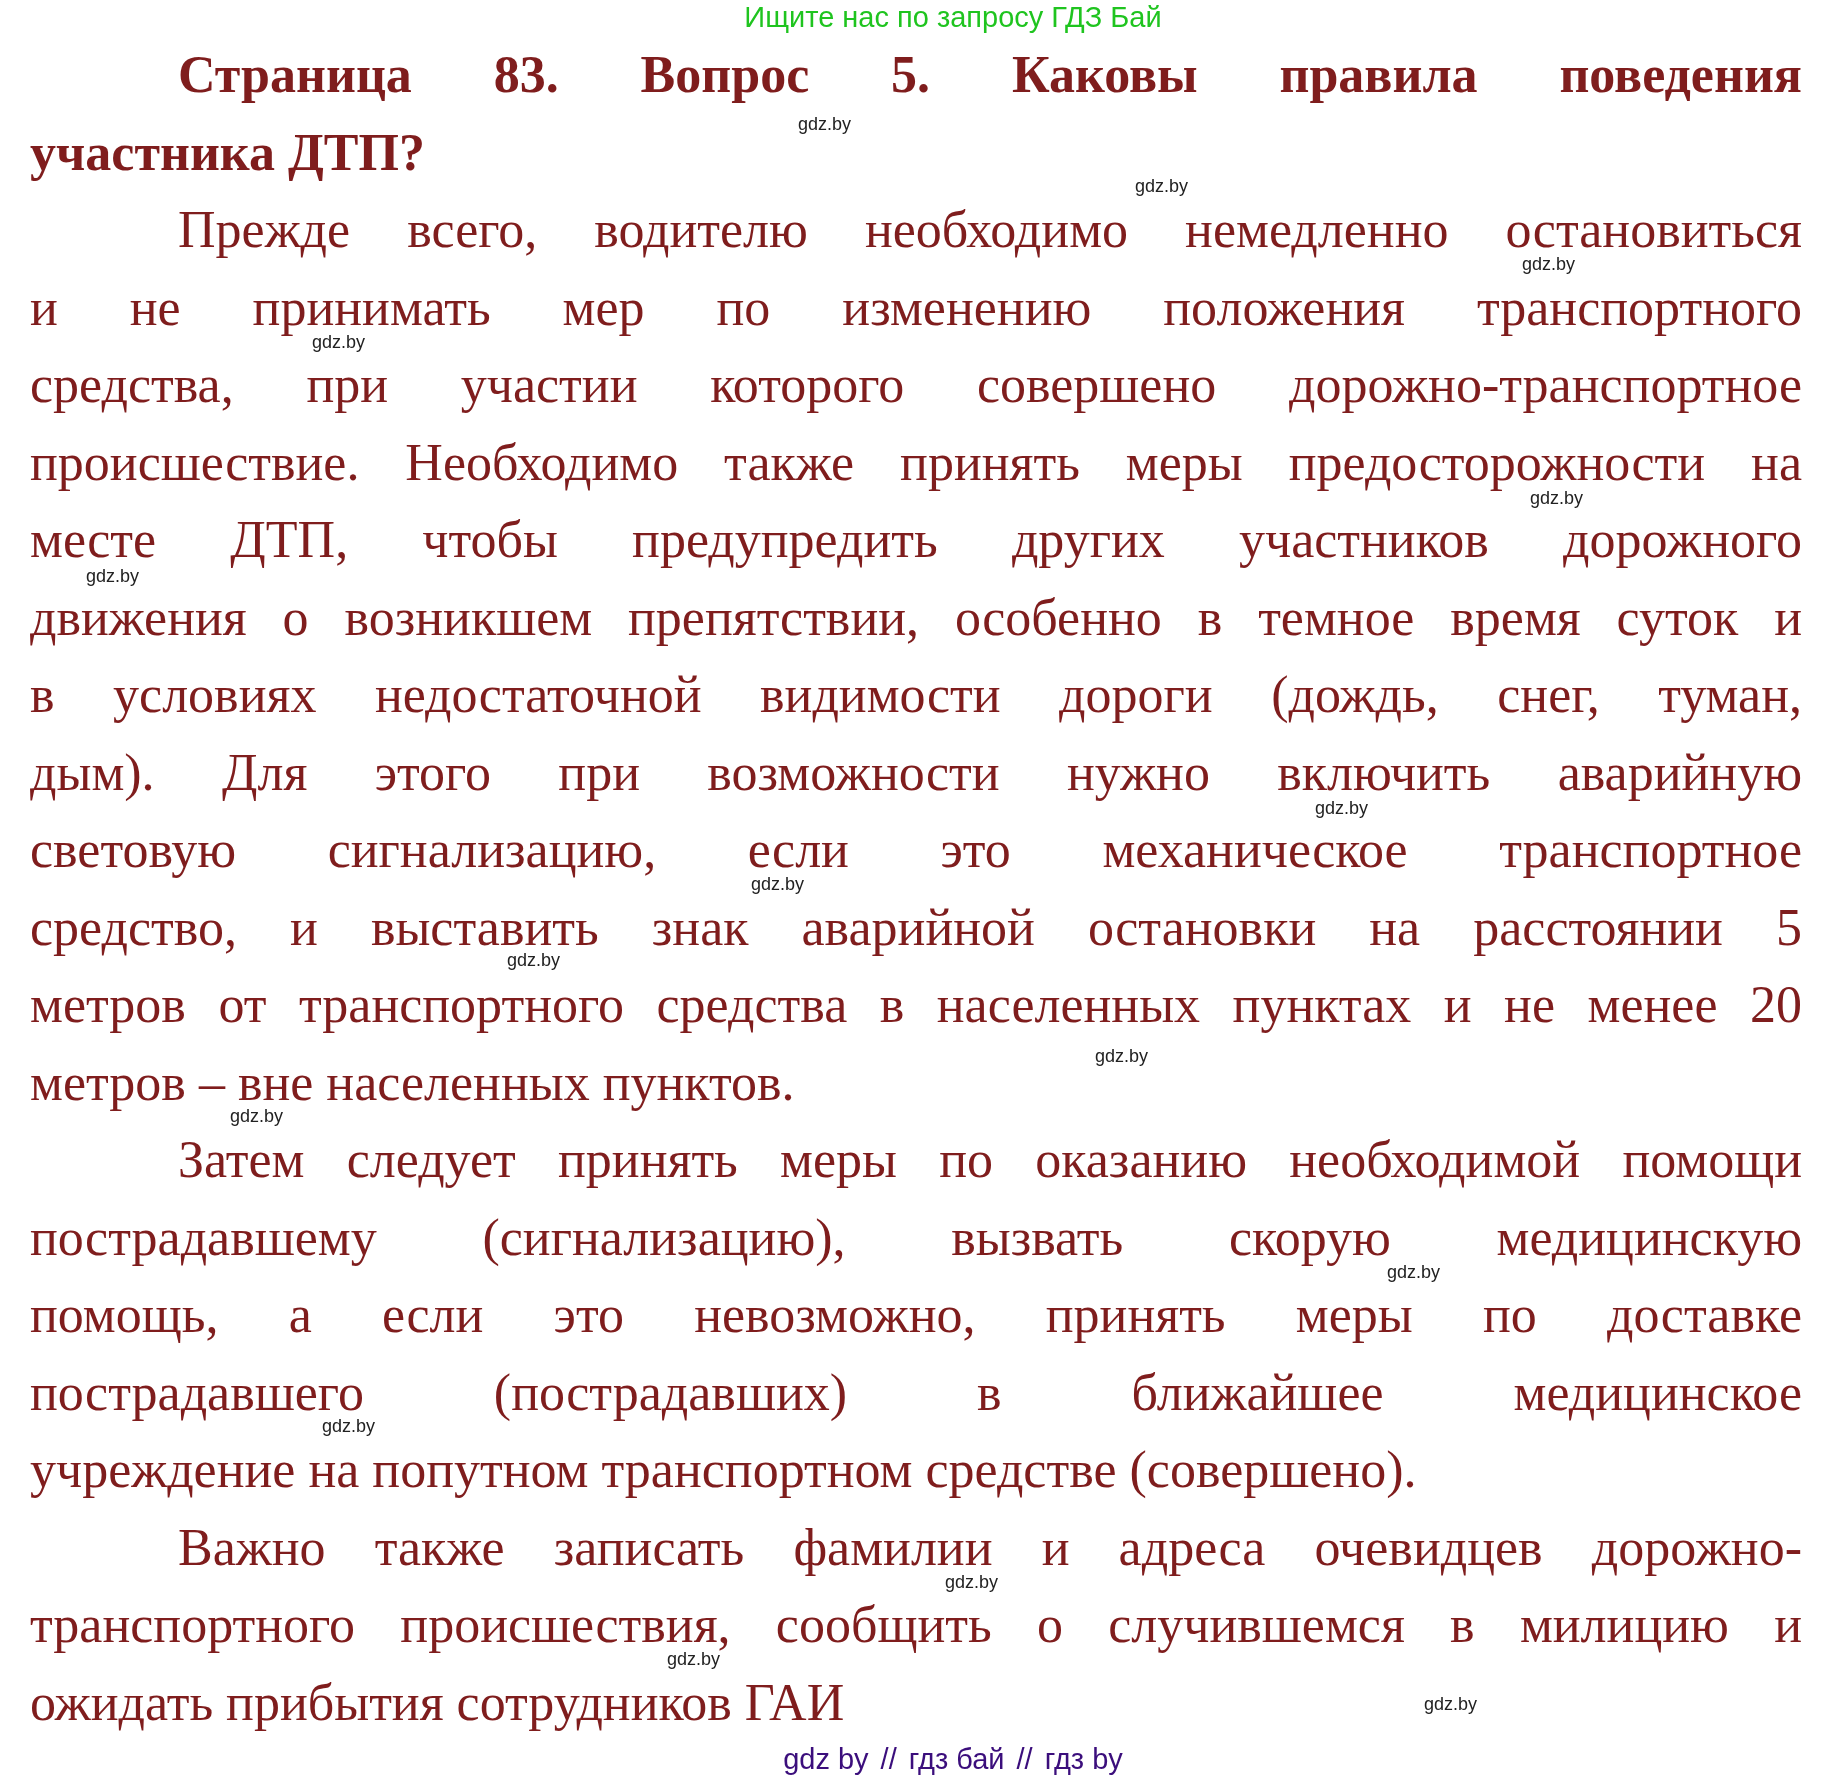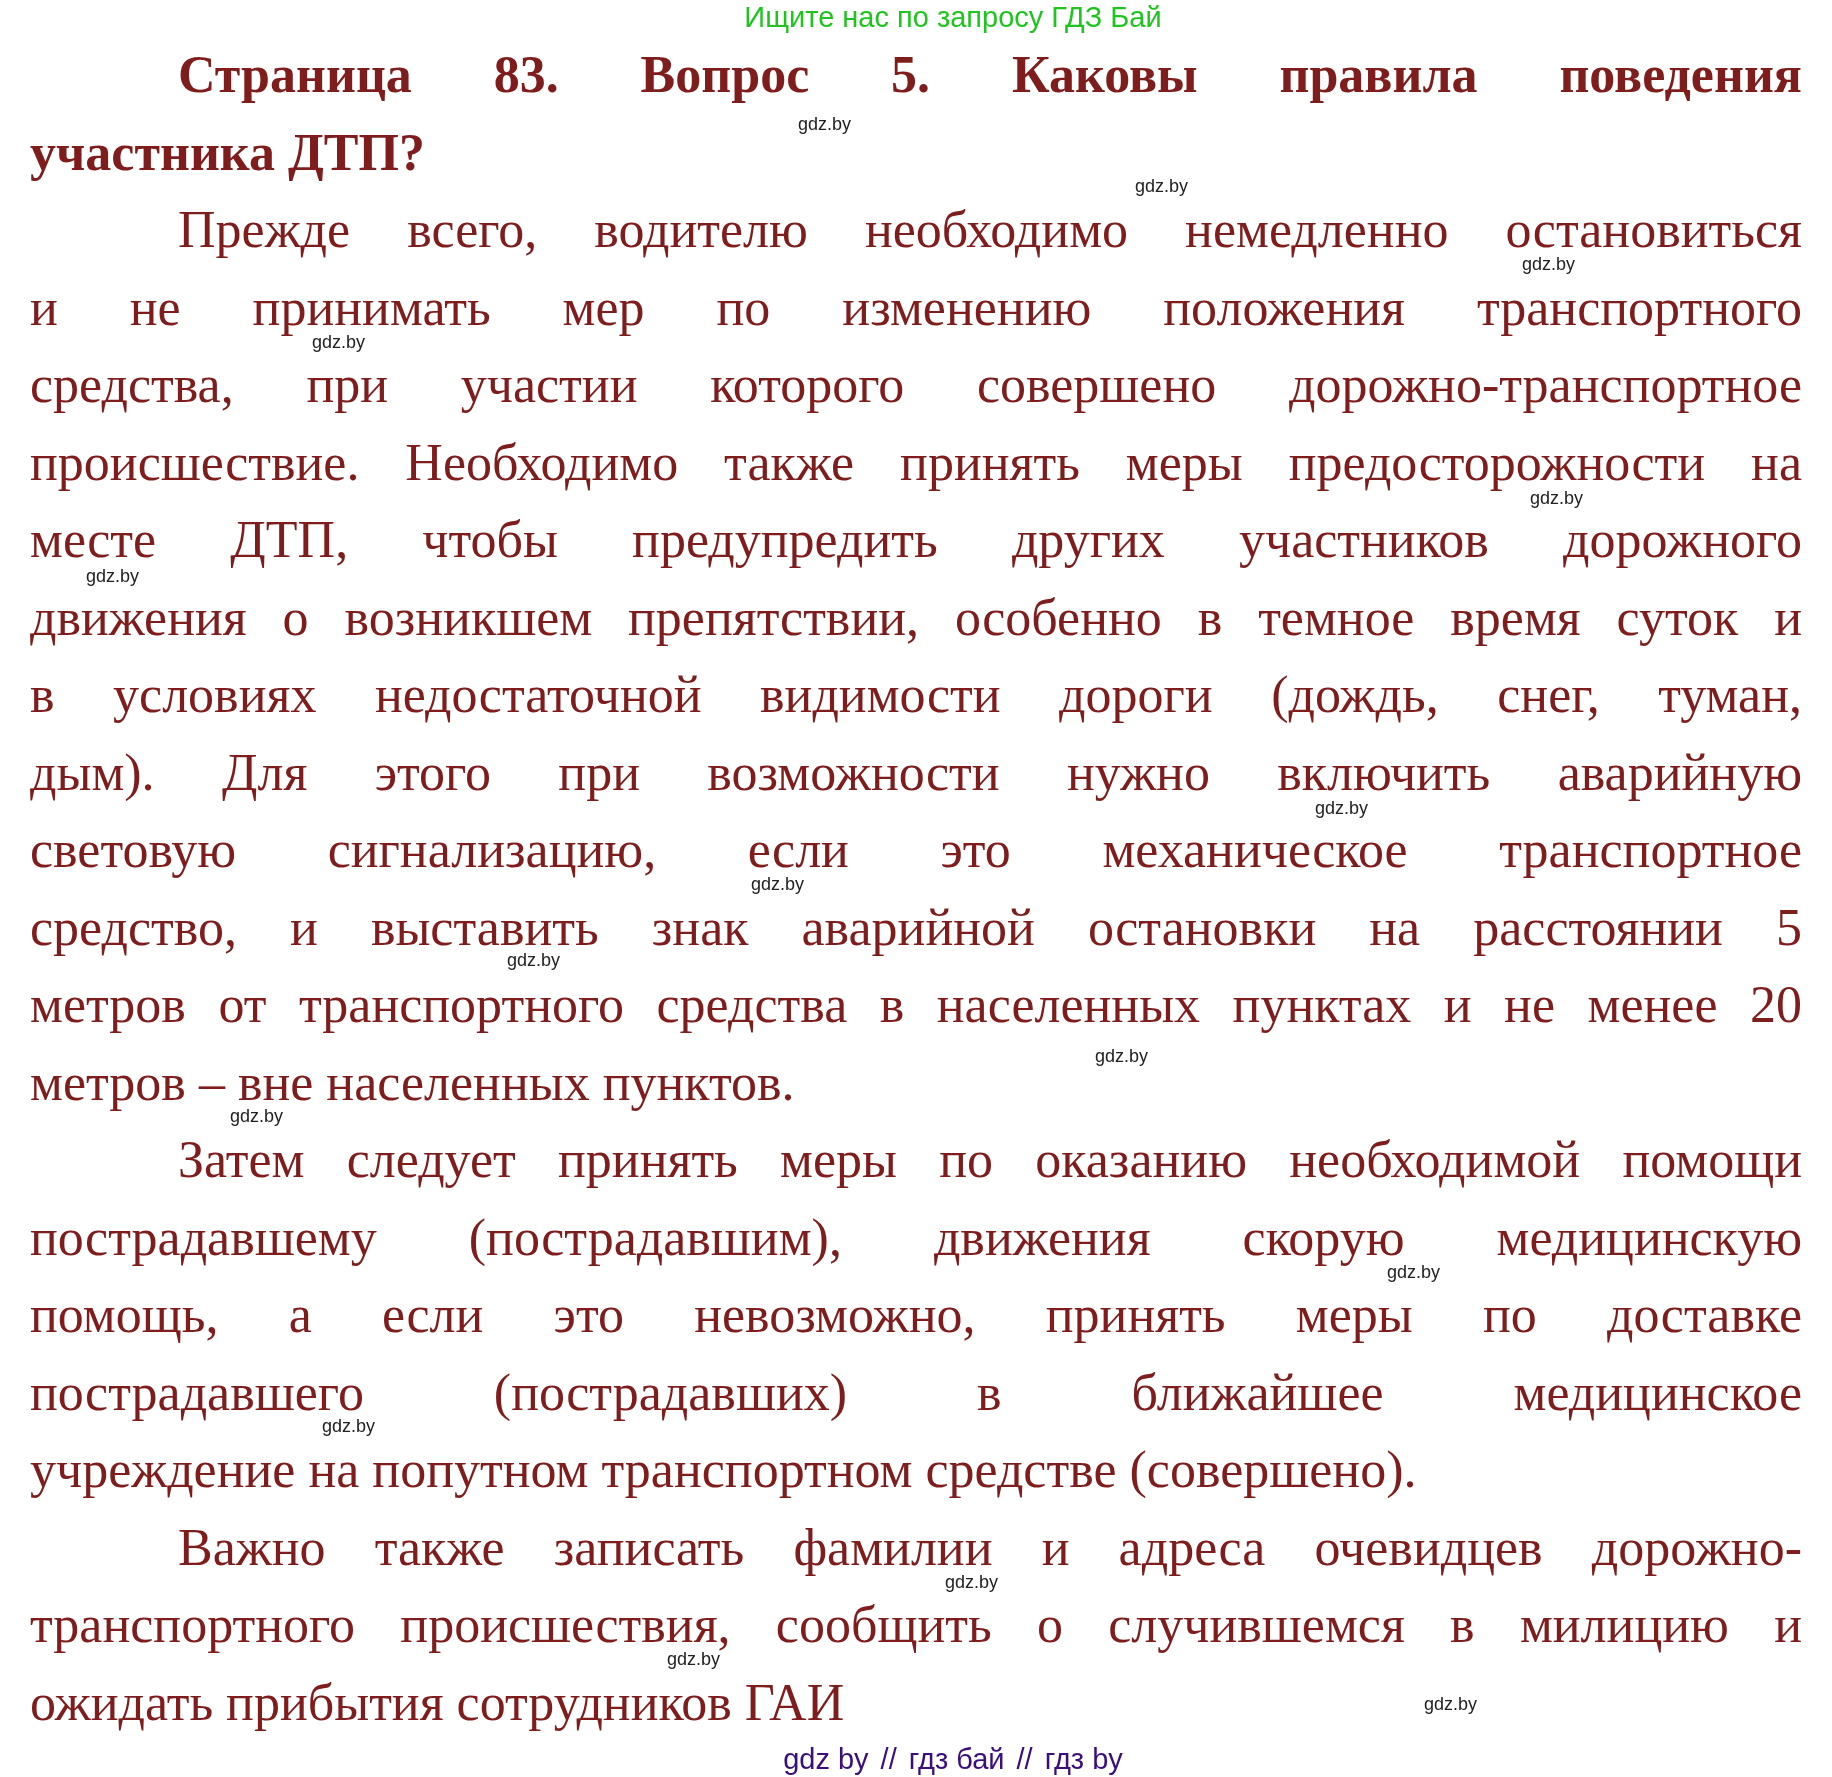--- a/index.html
+++ b/index.html
@@ -50,21 +50,21 @@
     <span class="line">в условиях недостаточной видимости дороги (дождь, снег, туман,</span>
     <span class="line">дым). Для этого при возможности нужно включить аварийную</span>
     <span class="line">световую сигнализацию, если это механическое транспортное</span>
     <span class="line">средство, и выставить знак аварийной остановки на расстоянии 5</span>
     <span class="line">метров от транспортного средства в населенных пунктах и не менее 20</span>
     <span class="line last">метров – вне населенных пунктов.</span>
   </div>
 
   <div>
     <span class="line indent">Затем следует принять меры по оказанию необходимой помощи</span>
-    <span class="line">пострадавшему (пострадавшим), движения скорую медицинскую</span>
+    <span class="line">пострадавшему (сигнализацию), вызвать скорую медицинскую</span>
     <span class="line">помощь, а если это невозможно, принять меры по доставке</span>
     <span class="line">пострадавшего (пострадавших) в ближайшее медицинское</span>
     <span class="line last">учреждение на попутном транспортном средстве (совершено).</span>
   </div>
 
   <div>
     <span class="line indent">Важно также записать фамилии и адреса очевидцев дорожно-</span>
     <span class="line">транспортного происшествия, сообщить о случившемся в милицию и</span>
     <span class="line last">ожидать прибытия сотрудников ГАИ</span>
   </div>

